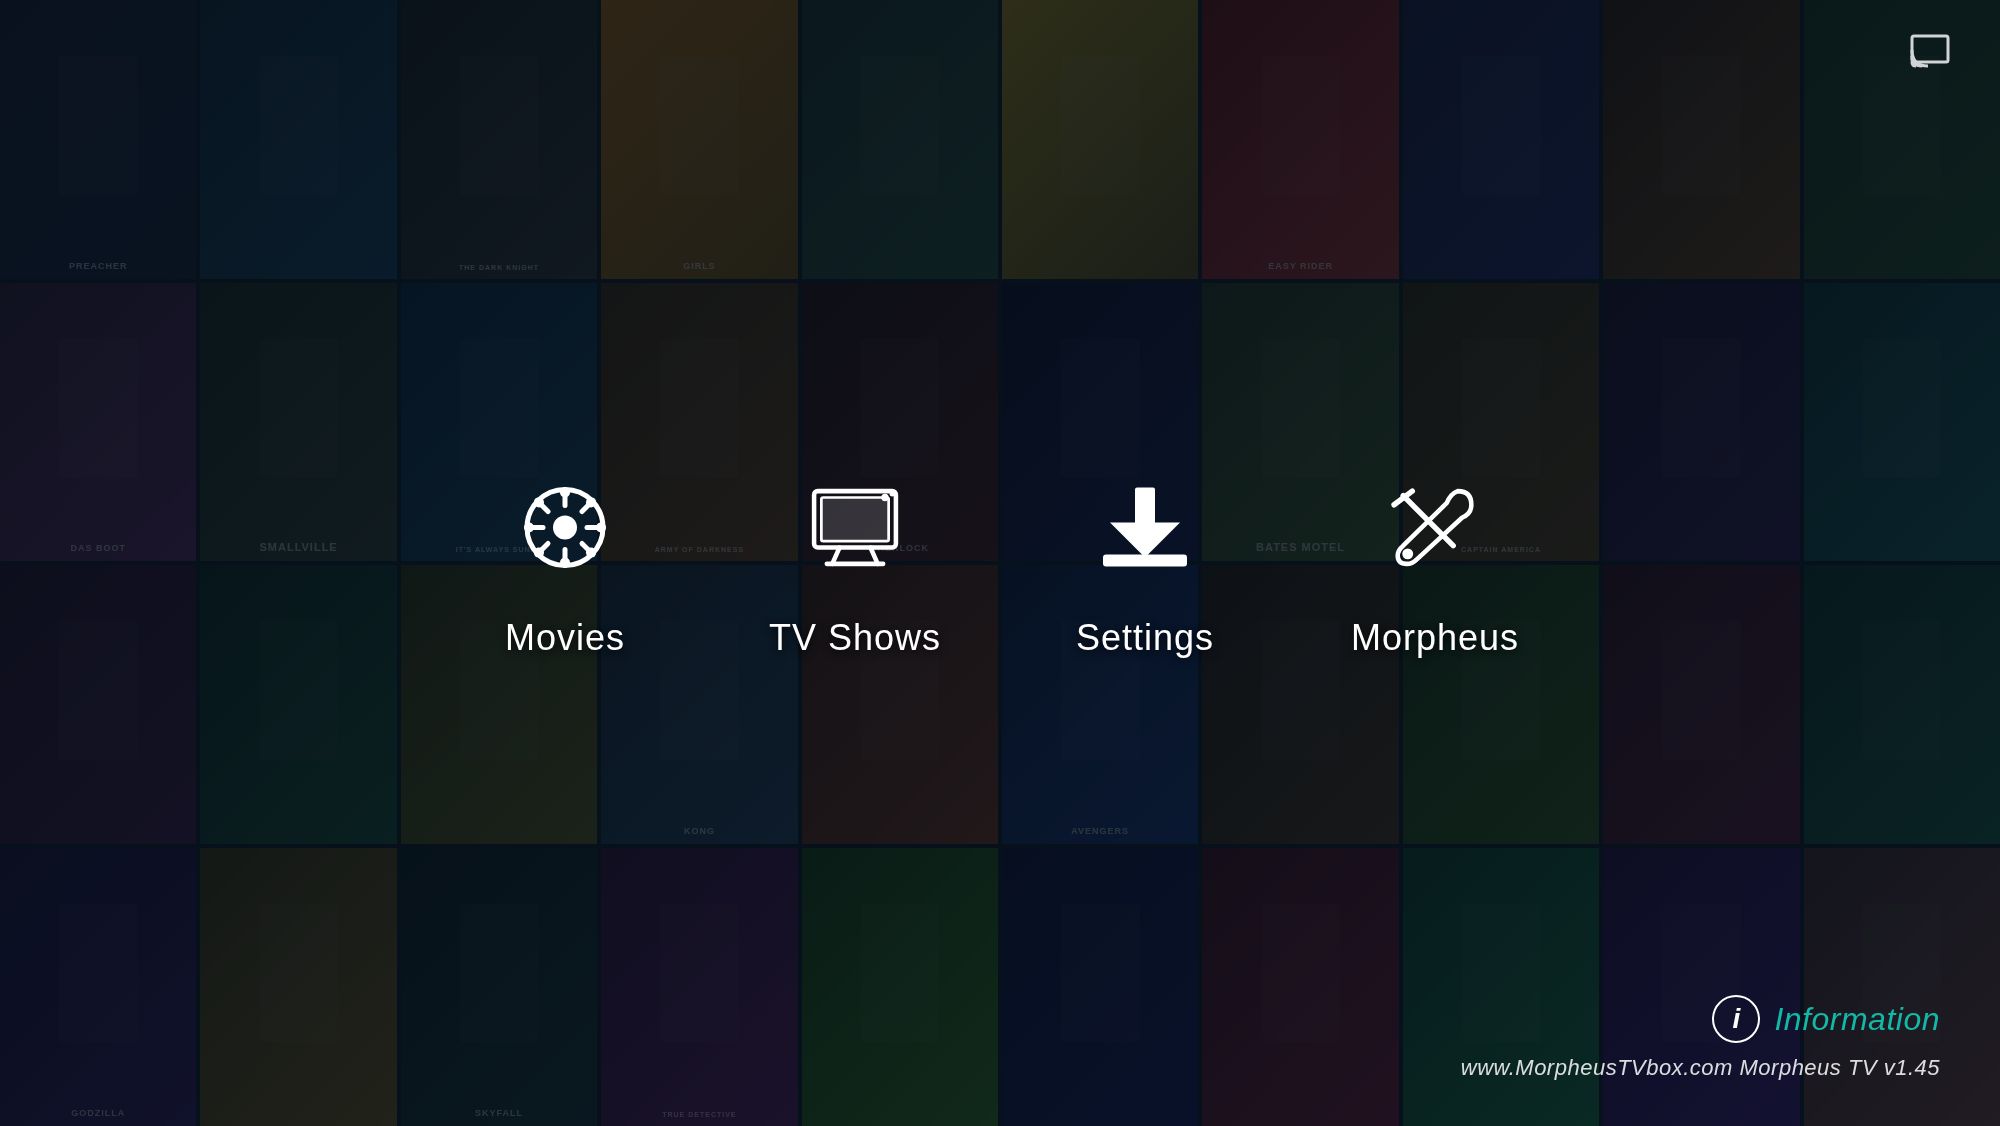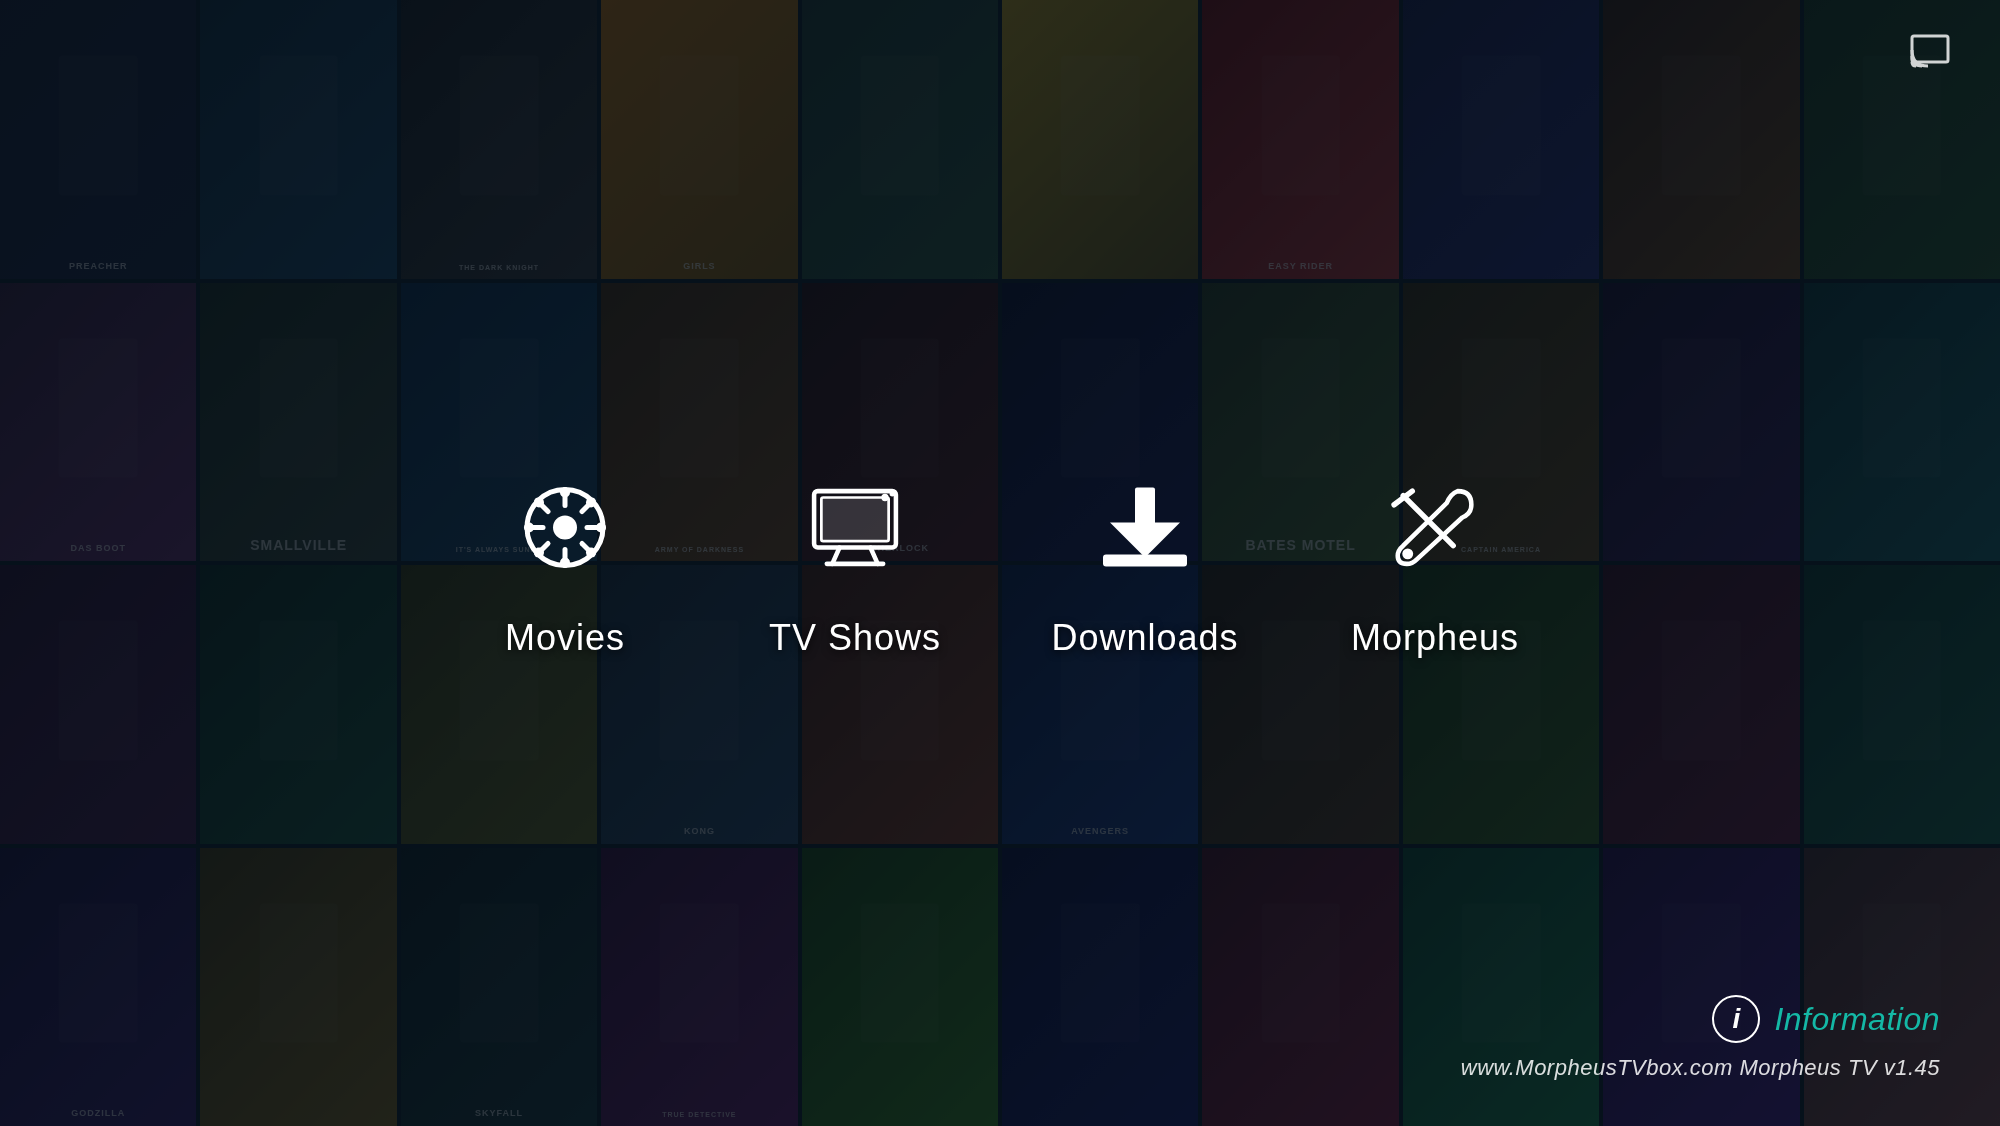--- a/index.html
+++ b/index.html
@@ -203,40 +203,40 @@
       <div style="position: absolute; top: 50%; left: 50%; transform: translate(-50%, -60%); width: 40%; height: 50%; opacity: 0.3; background: rgba(255, 255, 255, 0.15); border-radius: 4px;"></div>
     </div>
     <div class="poster-cell" style="background: linear-gradient(135deg, rgb(26, 58, 26), rgb(42, 90, 42));">
       <div style="position: absolute; top: 50%; left: 50%; transform: translate(-50%, -60%); width: 40%; height: 50%; opacity: 0.3; background: rgba(255, 255, 255, 0.15); border-radius: 4px;"></div>
     </div>
     <div class="poster-cell" style="background: linear-gradient(135deg, rgb(58, 26, 58), rgb(106, 42, 106));">
       <div class="poster-text" style="font-size: 9px;">DAS BOOT</div>
       <div style="position: absolute; top: 50%; left: 50%; transform: translate(-50%, -60%); width: 40%; height: 50%; opacity: 0.3; background: rgba(255, 255, 255, 0.15); border-radius: 4px;"></div>
     </div>
     <div class="poster-cell" style="background: linear-gradient(135deg, rgb(26, 42, 26), rgb(58, 74, 58));">
-      <div class="poster-text" style="font-size: 14px;">SMALLVILLE</div>
+      <div class="poster-text" style="font-size: 11px;">SMALLVILLE</div>
       <div style="position: absolute; top: 50%; left: 50%; transform: translate(-50%, -60%); width: 40%; height: 50%; opacity: 0.3; background: rgba(255, 255, 255, 0.15); border-radius: 4px;"></div>
     </div>
     <div class="poster-cell" style="background: linear-gradient(135deg, rgb(10, 42, 74), rgb(26, 74, 106));">
       <div class="poster-text" style="font-size: 7px;">IT'S ALWAYS SUNNY</div>
       <div style="position: absolute; top: 50%; left: 50%; transform: translate(-50%, -60%); width: 40%; height: 50%; opacity: 0.3; background: rgba(255, 255, 255, 0.15); border-radius: 4px;"></div>
     </div>
     <div class="poster-cell" style="background: linear-gradient(135deg, rgb(74, 42, 10), rgb(122, 74, 26));">
       <div class="poster-text" style="font-size: 7px;">ARMY OF DARKNESS</div>
       <div style="position: absolute; top: 50%; left: 50%; transform: translate(-50%, -60%); width: 40%; height: 50%; opacity: 0.3; background: rgba(255, 255, 255, 0.15); border-radius: 4px;"></div>
     </div>
     <div class="poster-cell" style="background: linear-gradient(135deg, rgb(42, 10, 10), rgb(90, 26, 26));">
       <div class="poster-text" style="font-size: 9px;">SHERLOCK</div>
       <div style="position: absolute; top: 50%; left: 50%; transform: translate(-50%, -60%); width: 40%; height: 50%; opacity: 0.3; background: rgba(255, 255, 255, 0.15); border-radius: 4px;"></div>
     </div>
     <div class="poster-cell" style="background: linear-gradient(135deg, rgb(10, 10, 42), rgb(26, 26, 90));">
       <div style="position: absolute; top: 50%; left: 50%; transform: translate(-50%, -60%); width: 40%; height: 50%; opacity: 0.3; background: rgba(255, 255, 255, 0.15); border-radius: 4px;"></div>
     </div>
     <div class="poster-cell" style="background: linear-gradient(135deg, rgb(42, 58, 26), rgb(74, 106, 42));">
-      <div class="poster-text" style="font-size: 14px;">BATES MOTEL</div>
+      <div class="poster-text" style="font-size: 11px;">BATES MOTEL</div>
       <div style="position: absolute; top: 50%; left: 50%; transform: translate(-50%, -60%); width: 40%; height: 50%; opacity: 0.3; background: rgba(255, 255, 255, 0.15); border-radius: 4px;"></div>
     </div>
     <div class="poster-cell" style="background: linear-gradient(135deg, rgb(58, 42, 10), rgb(106, 74, 26));">
       <div class="poster-text" style="font-size: 7px;">CAPTAIN AMERICA</div>
       <div style="position: absolute; top: 50%; left: 50%; transform: translate(-50%, -60%); width: 40%; height: 50%; opacity: 0.3; background: rgba(255, 255, 255, 0.15); border-radius: 4px;"></div>
     </div>
     <div class="poster-cell" style="background: linear-gradient(135deg, rgb(26, 10, 42), rgb(58, 26, 90));">
       <div style="position: absolute; top: 50%; left: 50%; transform: translate(-50%, -60%); width: 40%; height: 50%; opacity: 0.3; background: rgba(255, 255, 255, 0.15); border-radius: 4px;"></div>
     </div>
     <div class="poster-cell" style="background: linear-gradient(135deg, rgb(10, 58, 58), rgb(26, 106, 106));">
@@ -373,21 +373,21 @@
     <div class="menu-item">
       <div class="menu-icon">
         <svg class="icon-svg" viewBox="0 0 100 90" fill="white">
 
           <rect x="40" y="5" width="20" height="40" rx="2" fill="white"></rect>
           <polygon points="15,40 50,75 85,40" fill="white"></polygon>
 
           <rect x="8" y="72" width="84" height="12" rx="3" fill="white"></rect>
         </svg>
       </div>
-      <span class="menu-label">Downloads</span>
+      <span class="menu-label">Settings</span>
     </div>
 
     <div class="menu-item">
       <div class="menu-icon">
         <svg class="icon-svg" viewBox="0 0 110 90" fill="white">
 
           <path d="M80 5 Q95 5 95 20 Q95 30 85 34 L35 80 Q30 85 24 85 Q14 85 14 76 Q14 70 20 65 L68 18 Q72 8 80 5Z" fill="none" stroke="white" stroke-width="5" stroke-linejoin="round"></path>
           <circle cx="25" cy="74" r="6" fill="white"></circle>
 
           <line x1="20" y1="10" x2="75" y2="65" stroke="white" stroke-width="6" stroke-linecap="round"></line>

